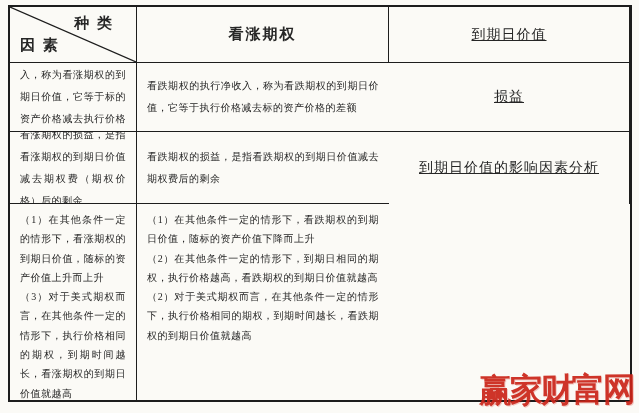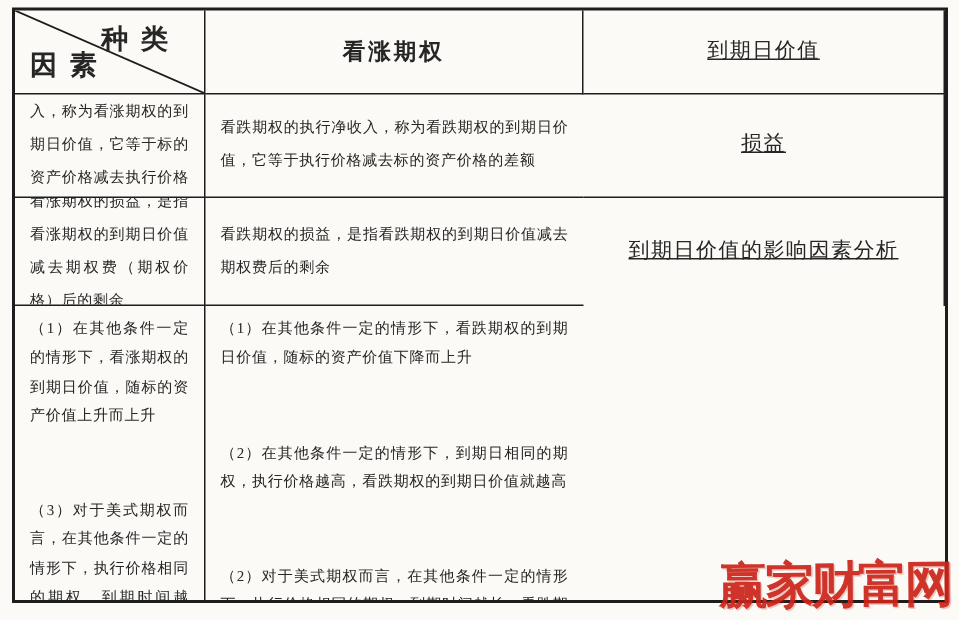--- a/index.html
+++ b/index.html
@@ -31,21 +31,21 @@
   .cell {
     box-sizing: border-box;
     overflow: hidden;
   }
   .br { border-right: 1px solid #1d1d1d; }
   .bb { border-bottom: 1px solid #1d1d1d; }
 
   
   .corner {
     position: relative;
-    font-size: 18px;
+    font-size: 15px;
     font-weight: 600;
     letter-spacing: 2px;
   }
   .corner svg {
     position: absolute;
     left: 0; top: 0;
     width: 100%; height: 100%;
     display: block;
   }
   .corner .type-label {
@@ -91,21 +91,20 @@
     text-justify: inter-ideograph;
     letter-spacing: 0.5px;
   }
   .body-cell p {
     margin: 0;
   }
   .analysis-cell {
     justify-content: flex-start;
     padding-top: 6px;
     line-height: 19.3px;
-    gap: 44px;
   }
 
   .watermark {
     position: absolute;
     left: 479px;
     top: 368px;
     width: 160px;
     font-size: 33px;
     font-weight: bold;
     letter-spacing: -2px;

